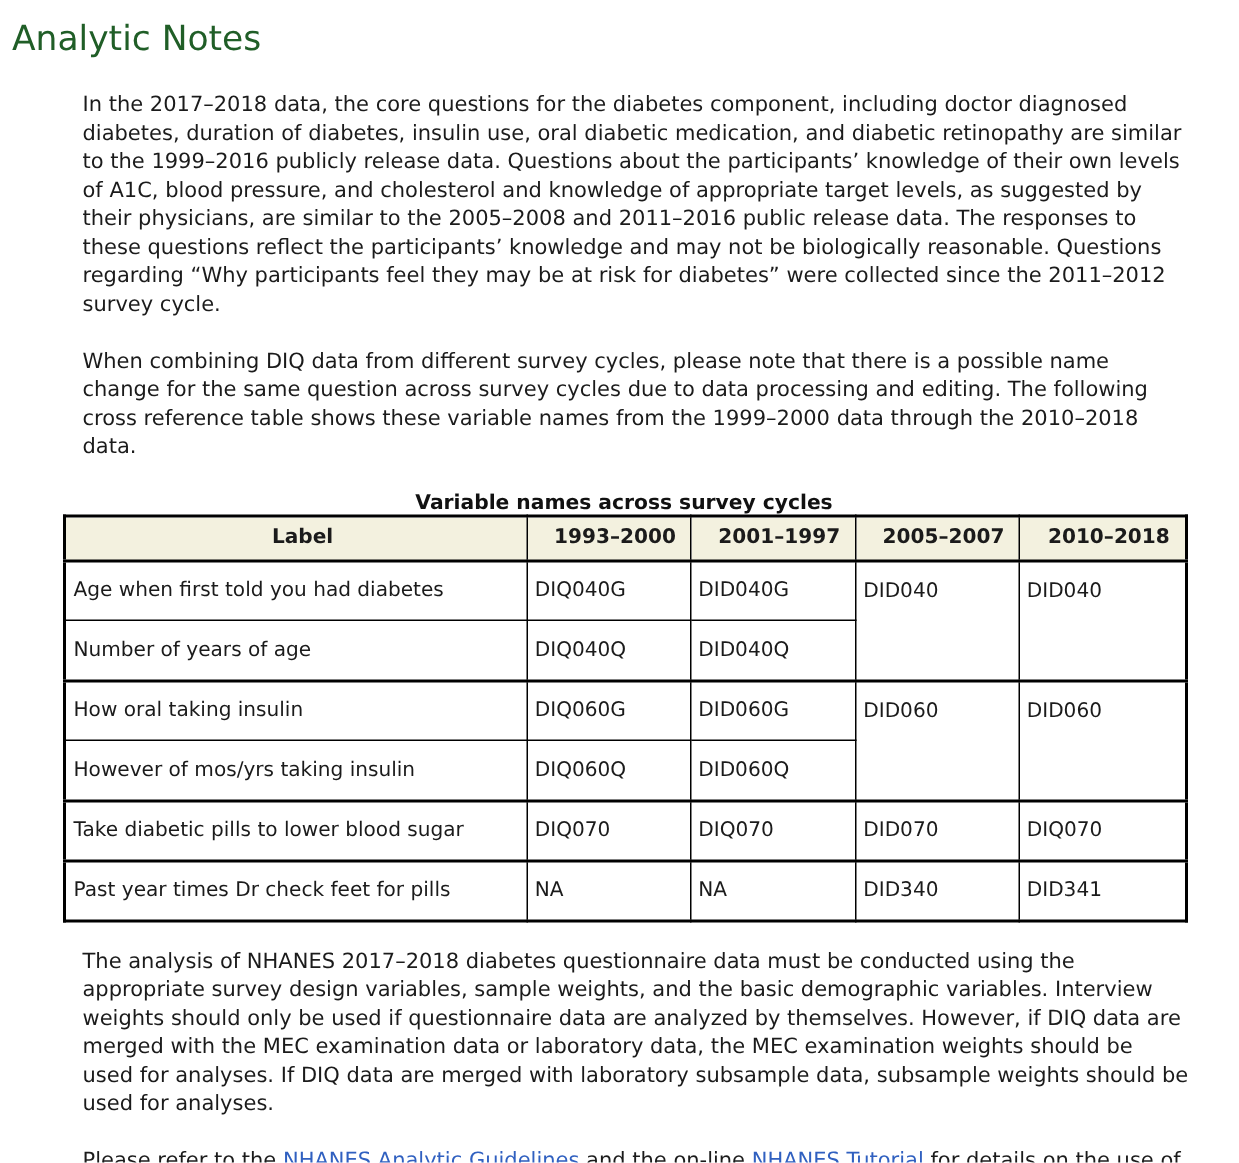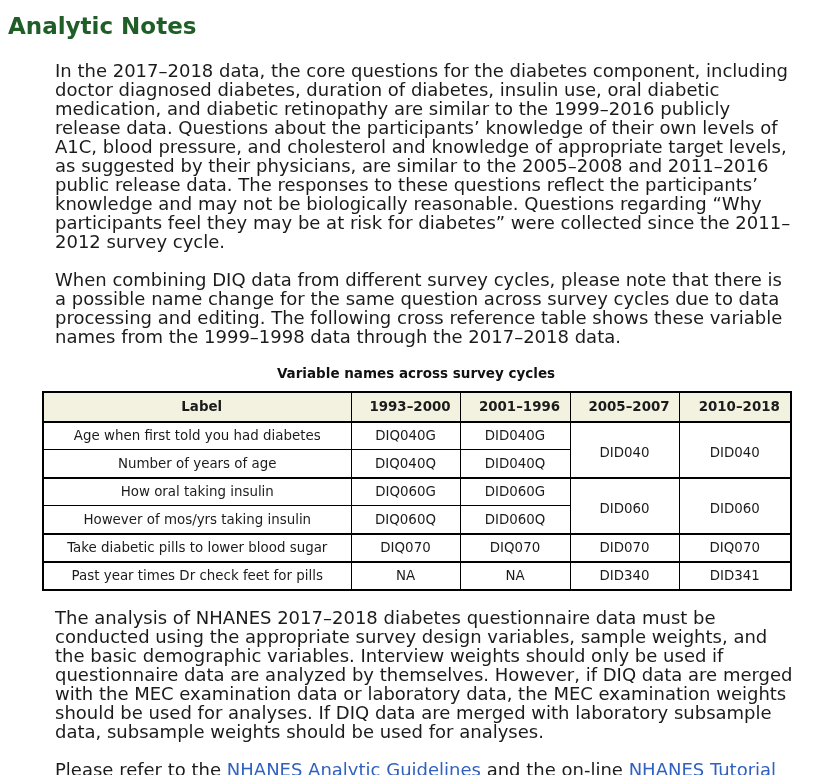--- a/index.html
+++ b/index.html
@@ -12,52 +12,52 @@
     overflow: hidden;
     font-family: "DejaVu Sans", "Liberation Sans", sans-serif;
     color: #1b1b1b;
   }
   .page {
     padding: 13px 0 0 8px;
     width: 826px;
   }
   h1.page-title {
     font-size: 23px;
-    font-weight: 700;
+    font-weight: 400;
     color: #205e27;
     margin: 0 0 20px 0;
     line-height: 1.2;
   }
   .content {
     margin-left: 47px;
     width: 738px;
   }
   .content p {
     margin: 0 0 19px 0;
-    font-size: 18px;
+    font-size: 14px;
     line-height: 19px;
   }
   .content p.last {
     margin-bottom: 0;
   }
   a.doc-link {
     color: #3060c0;
     text-decoration: none;
     cursor: pointer;
   }
   .table-block {
     margin-left: -13px;
     width: 748px;
     margin-bottom: 17px;
   }
   .table-title {
     text-align: center;
     font-weight: 700;
     font-size: 13.5px;
-    margin: 0 0 10px 0;
+    margin: 0 0 0 0;
     color: #111;
   }
   table.xref {
     border-collapse: collapse;
     table-layout: fixed;
     width: 748px;
     border: 2px solid #000;
   }
   table.xref th,
   table.xref td {
@@ -71,58 +71,58 @@
     background: #f3f1df;
     height: 30px;
     text-align: center;
     font-weight: 700;
     padding-left: 14px;
   }
   table.xref tbody {
     border-top: 2px solid #000;
   }
   table.xref td {
-    height: 28px;
-    text-align: center;
+    height: 40px;
+    text-align: left;
     vertical-align: middle;
   }
   table.xref td.rs {
     vertical-align: top;
-    padding-top: 22px;
+    padding-top: 12px;
   }
 </style>
 </head>
 <body>
 
 <div class="page">
 
   <h1 class="page-title">Analytic Notes</h1>
 
   <div class="content">
 
     <p>In the 2017–2018 data, the core questions for the diabetes component, including doctor diagnosed diabetes, duration of diabetes, insulin use, oral diabetic medication, and diabetic retinopathy are similar to the 1999–2016 publicly release data. Questions about the participants’ knowledge of their own levels of A1C, blood pressure, and cholesterol and knowledge of appropriate target levels, as suggested by their physicians, are similar to the 2005–2008 and 2011–2016 public release data. The responses to these questions reflect the participants’ knowledge and may not be biologically reasonable. Questions regarding “Why participants feel they may be at risk for diabetes” were collected since the 2011–2012 survey cycle.</p>
 
-    <p>When combining DIQ data from different survey cycles, please note that there is a possible name change for the same question across survey cycles due to data processing and editing. The following cross reference table shows these variable names from the 1999–1998 data through the 2017–2018 data.</p>
+    <p>When combining DIQ data from different survey cycles, please note that there is a possible name change for the same question across survey cycles due to data processing and editing. The following cross reference table shows these variable names from the 1999–2000 data through the 2010–2018 data.</p>
 
     <div class="table-block">
       <div class="table-title">Variable names across survey cycles</div>
 
       <table class="xref">
         <colgroup>
           <col style="width:308px">
           <col style="width:109px">
           <col style="width:110px">
           <col style="width:109px">
           <col style="width:112px">
         </colgroup>
         <thead>
           <tr>
             <th>Label</th>
             <th>1993–2000</th>
-            <th>2001–1996</th>
+            <th>2001–1997</th>
             <th>2005–2007</th>
             <th>2010–2018</th>
           </tr>
         </thead>
         <tbody>
           <tr>
             <td>Age when first told you had diabetes</td>
             <td>DIQ040G</td>
             <td>DID040G</td>
             <td class="rs" rowspan="2">DID040</td>

